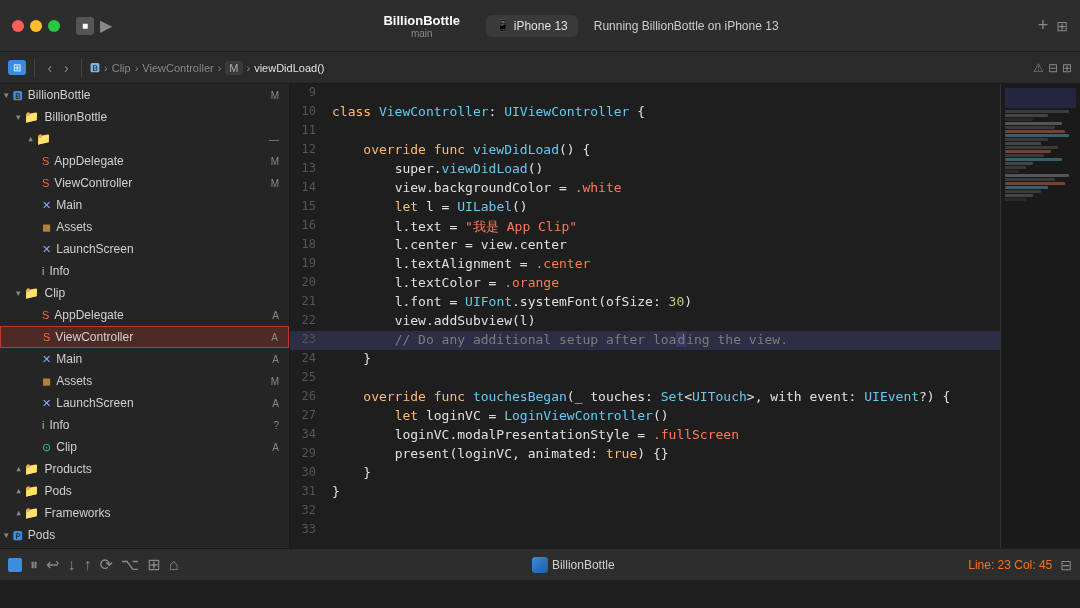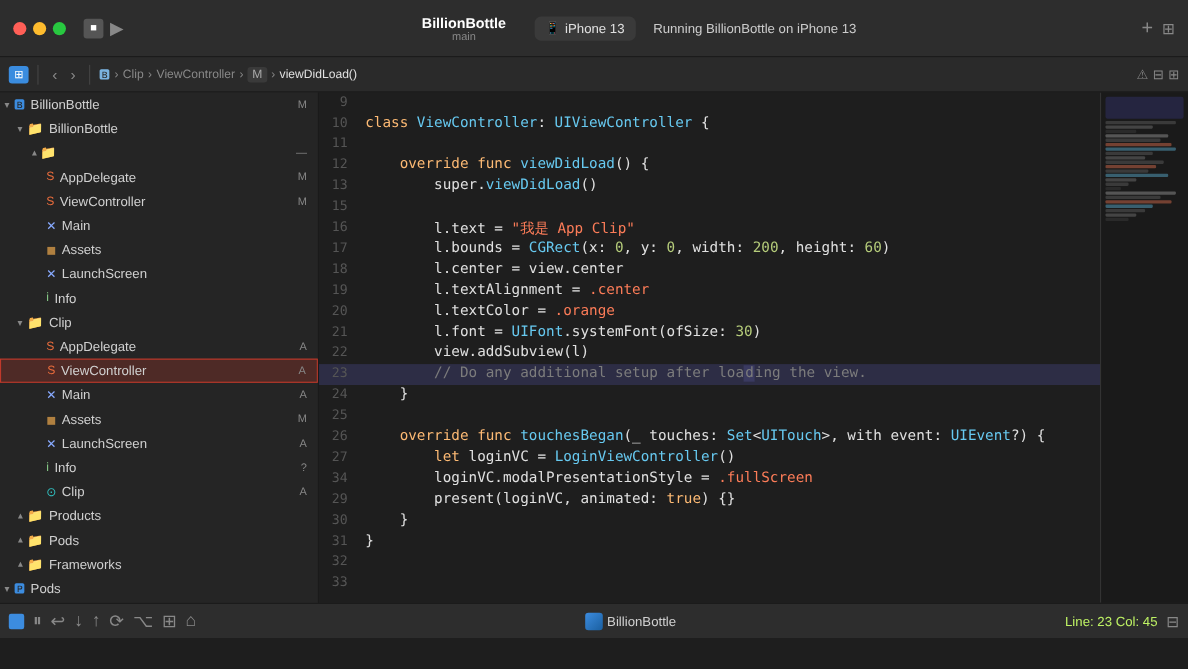--- a/index.html
+++ b/index.html
@@ -146,21 +146,21 @@
       padding: 0 8px;
       gap: 8px;
     }
     .bb-left { display: flex; gap: 8px; align-items: center; }
     .bb-center { flex: 1; display: flex; justify-content: center; align-items: center; gap: 8px; }
     .bb-right { display: flex; align-items: center; gap: 8px; }
     .bb-btn { color: #888; font-size: 16px; cursor: pointer; }
     .bb-app { display: flex; align-items: center; gap: 4px; }
     .bb-app-icon { width: 16px; height: 16px; background: linear-gradient(135deg, #3c8cdf, #1a5fa0); border-radius: 3px; }
     .bb-app-name { color: #d0d0d0; font-size: 12px; }
-    .bb-status { color: #bef264; font-size: 12px; }
+    .bb-status { color: #f97316; font-size: 12px; }
 
     
     .line-selected { background: #2d2d45; }
 
   </style>
 </head>
 <body>
 
 <div class="title-bar">
   <div class="traffic-lights">
@@ -377,34 +377,35 @@
       <div class="code-line">
         <span class="line-num">12</span>
         <span class="line-content">    <span class="kw">override func </span><span class="fn">viewDidLoad</span><span class="plain">() {</span></span>
       </div>
 
       <div class="code-line">
         <span class="line-num">13</span>
         <span class="line-content">        <span class="plain">super.</span><span class="fn">viewDidLoad</span><span class="plain">()</span></span>
       </div>
 
+      <div class="code-line">
+        <span class="line-num">14</span>
+        <span class="line-content">        <span class="plain">view.backgroundColor = </span><span class="dot-val">.white</span></span>
+      </div>
 
       <div class="code-line">
         <span class="line-num">15</span>
+        <span class="line-content">        <span class="kw">let </span><span class="plain">l = </span><span class="cls">UILabel</span><span class="plain">()</span></span>
       </div>
 
       <div class="code-line">
         <span class="line-num">16</span>
         <span class="line-content">        <span class="plain">l.text = </span><span class="str">"我是 App Clip"</span></span>
       </div>
 
-      <div class="code-line">
-        <span class="line-num">17</span>
-        <span class="line-content">        <span class="plain">l.bounds = </span><span class="cls">CGRect</span><span class="plain">(x: </span><span class="num">0</span><span class="plain">, y: </span><span class="num">0</span><span class="plain">, width: </span><span class="num">200</span><span class="plain">, height: </span><span class="num">60</span><span class="plain">)</span></span>
-      </div>
 
       <div class="code-line">
         <span class="line-num">18</span>
         <span class="line-content">        <span class="plain">l.center = view.center</span></span>
       </div>
 
       <div class="code-line">
         <span class="line-num">19</span>
         <span class="line-content">        <span class="plain">l.textAlignment = </span><span class="dot-val">.center</span></span>
       </div>

